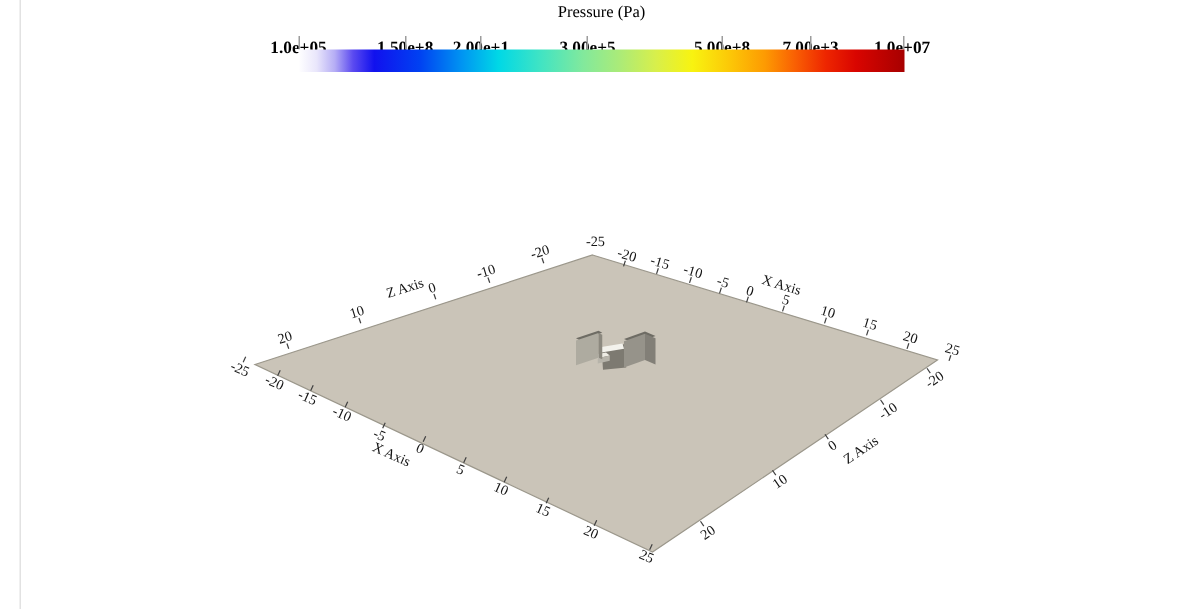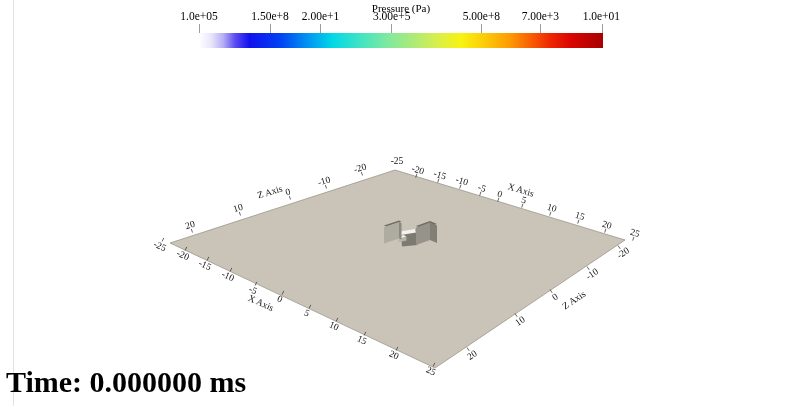--- a/index.html
+++ b/index.html
@@ -6,22 +6,22 @@
   .stage{
     position:relative;width:800px;height:406px;background:#ffffff;overflow:hidden;
     font-family:"Liberation Serif","DejaVu Serif",serif;
   }
   .view-edge-line{position:absolute;left:13px;top:0;width:1px;height:406px;background:#e2e2e2;}
 
   
   .colorbar{position:absolute;left:199px;top:0;width:404px;height:52px;}
   .cb-title{position:absolute;left:0;right:0;top:2px;text-align:center;
             font-size:11px;color:#000;}
-  .cb-label{position:absolute;top:10px;font-size:11.5px;color:#000;white-space:nowrap;
-            transform:translateX(-50%);}
+  .cb-label{position:absolute;top:26px;font-size:11.5px;color:#000;white-space:nowrap;
+            transform:translateX(-50%);font-weight:bold;}
   .cb-tick{position:absolute;top:24px;width:1px;height:9px;background:#9c9c9c;}
   .cb-bar{position:absolute;left:0;top:33px;width:404px;height:15px;background:#cccccc;}
 
   
   svg.scene{position:absolute;left:0;top:0;}
   .axis-label{font-family:"Liberation Serif","DejaVu Serif",serif;font-size:9.5px;
               fill:#141414;text-anchor:middle;}
   .axis-title{font-family:"Liberation Serif","DejaVu Serif",serif;font-size:9.5px;
               fill:#141414;text-anchor:middle;}
 
@@ -37,21 +37,21 @@
 
   <div class="colorbar">
     <div class="cb-title">Pressure (Pa)</div>
 
     <span class="cb-label" style="left:0%">1.0e+05</span>
     <span class="cb-label" style="left:17.6%">1.50e+8</span>
     <span class="cb-label" style="left:30.1%">2.00e+1</span>
     <span class="cb-label" style="left:47.7%">3.00e+5</span>
     <span class="cb-label" style="left:69.9%">5.00e+8</span>
     <span class="cb-label" style="left:84.5%">7.00e+3</span>
-    <span class="cb-label" style="left:99.6%">1.0e+01</span>
+    <span class="cb-label" style="left:99.6%">1.0e+07</span>
 
     <div class="cb-tick" style="left:0"></div>
     <div class="cb-tick" style="left:calc(17.6% - .5px)"></div>
     <div class="cb-tick" style="left:calc(30.1% - .5px)"></div>
     <div class="cb-tick" style="left:calc(47.7% - .5px)"></div>
     <div class="cb-tick" style="left:calc(69.9% - .5px)"></div>
     <div class="cb-tick" style="left:calc(84.5% - .5px)"></div>
     <div class="cb-tick" style="left:calc(100% - 1px)"></div>
 
     <div class="cb-bar" style="background: linear-gradient(to right, rgb(255, 255, 255) 0%, rgb(233, 230, 251) 3%, rgb(181, 173, 245) 6%, rgb(91, 74, 240) 9%, rgb(17, 17, 238) 12.5%, rgb(0, 65, 242) 20%, rgb(0, 149, 242) 27%, rgb(0, 216, 230) 33%, rgb(65, 228, 195) 40%, rgb(130, 233, 156) 47%, rgb(171, 235, 120) 53%, rgb(216, 239, 75) 59%, rgb(248, 243, 16) 65%, rgb(252, 201, 7) 71%, rgb(253, 154, 2) 77%, rgb(249, 95, 3) 82%, rgb(238, 38, 0) 87%, rgb(217, 5, 0) 92%, rgb(167, 0, 0) 100%);"></div>
@@ -143,15 +143,14 @@
     <text class="axis-label" x="431" y="374" transform="rotate(24 431 371)">25</text>
 
     <text class="axis-label" x="623" y="256" transform="rotate(-34 623 253)">-20</text>
     <text class="axis-label" x="592" y="277" transform="rotate(-34 592 274)">-10</text>
     <text class="axis-label" x="555" y="300" transform="rotate(-34 555 297)">0</text>
     <text class="axis-title" x="574" y="303" transform="rotate(-34 574 300)">Z Axis</text>
     <text class="axis-label" x="520" y="324" transform="rotate(-34 520 321)">10</text>
     <text class="axis-label" x="472" y="358" transform="rotate(-34 472 355)">20</text>
   </svg>
 
-  <div class="time">Time: 0.000000 ms</div>
 
 </div>
 
 </body></html>

